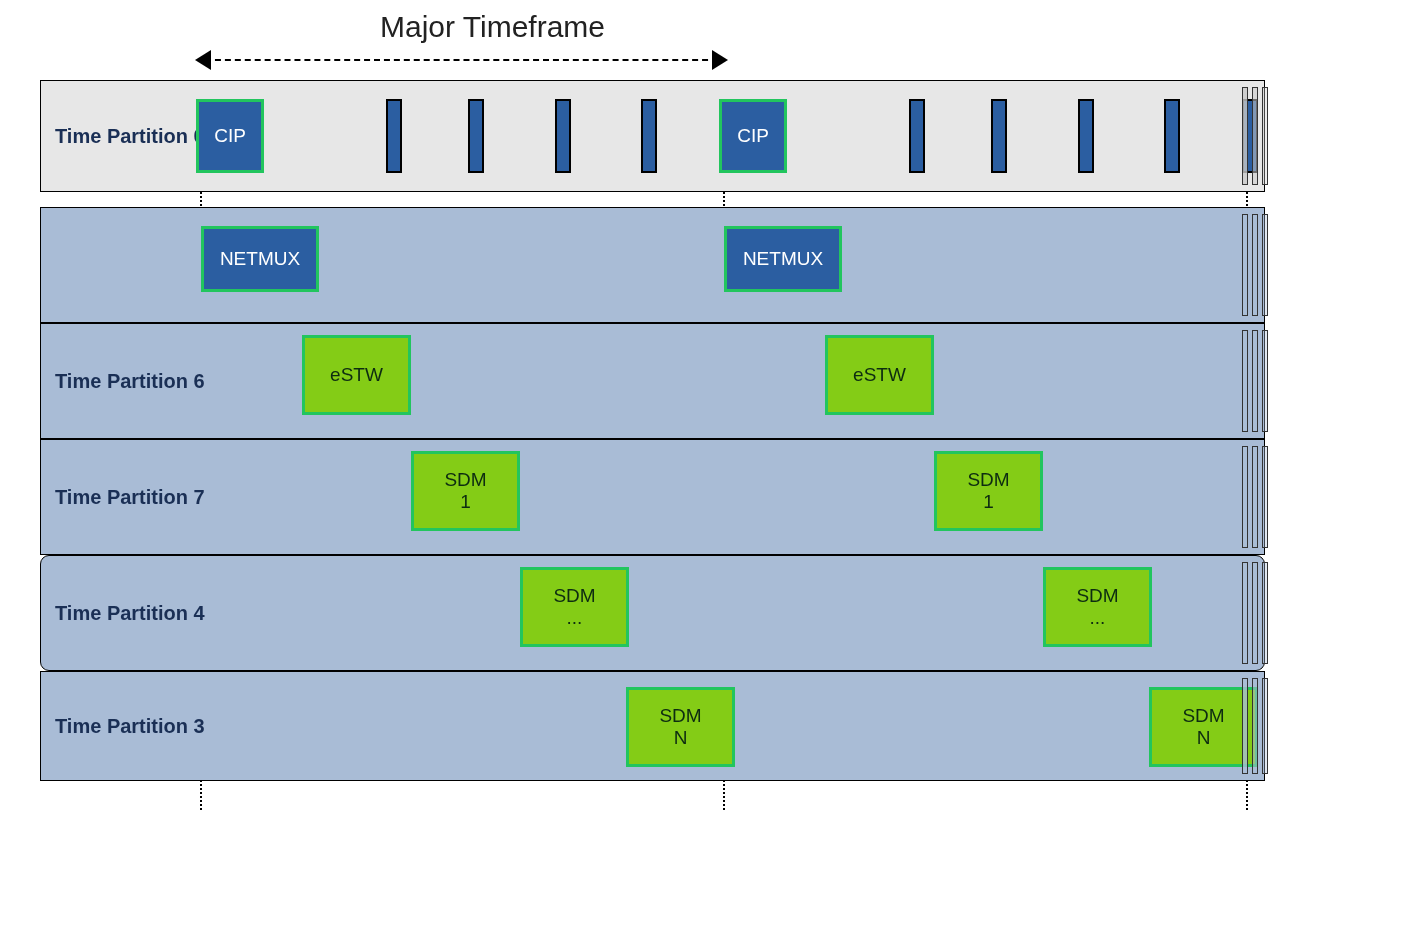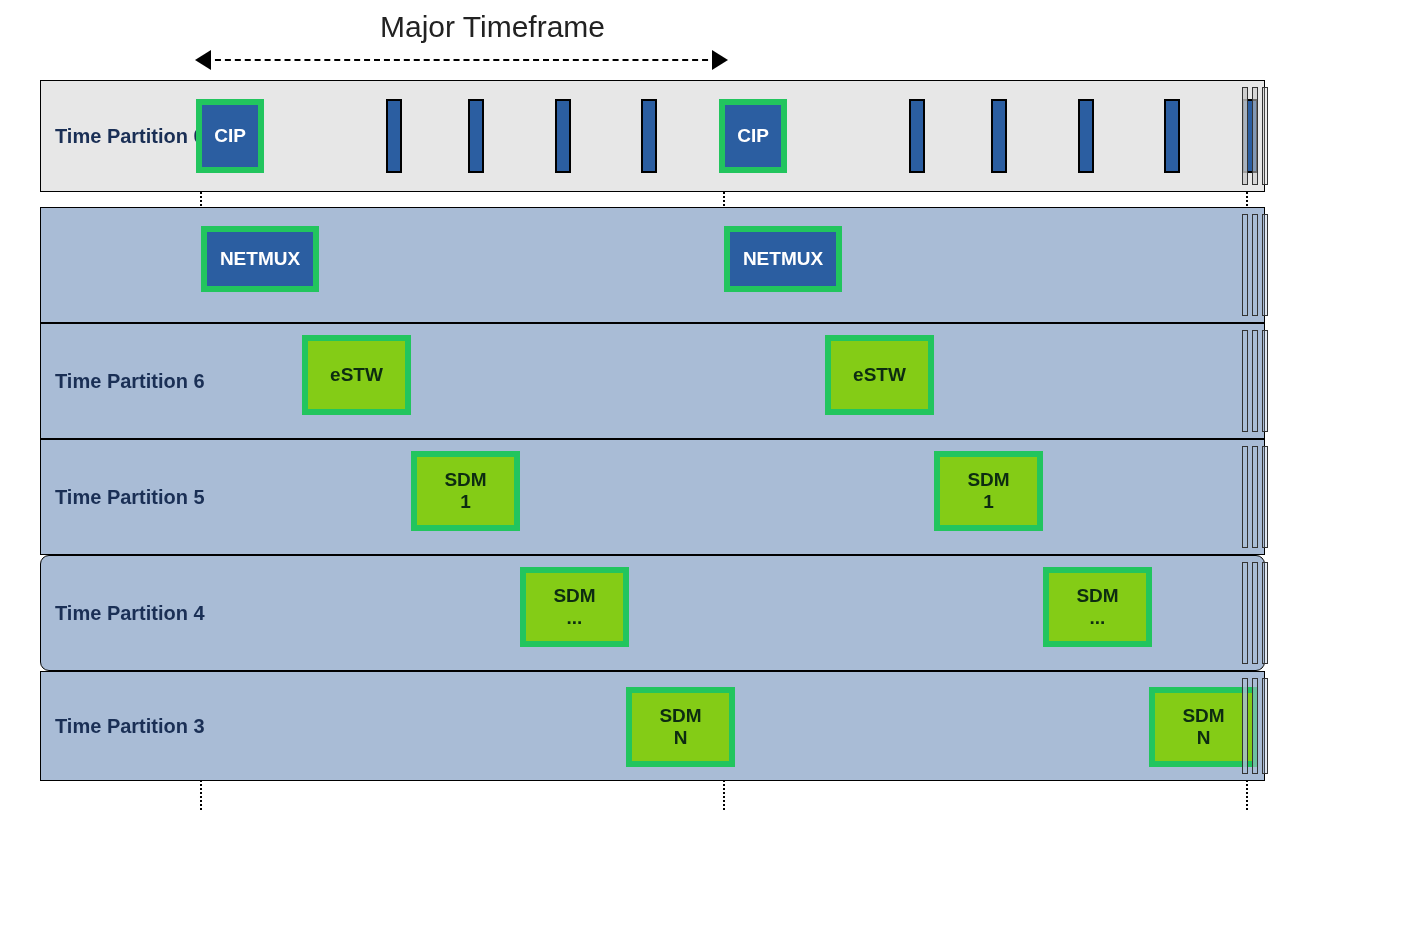--- a/index.html
+++ b/index.html
@@ -88,26 +88,26 @@
     top: 50%;
     transform: translateY(-50%);
     color: #1a2f55;
     font-weight: bold;
     font-size: 20px;
     line-height: 1.25;
   }
 
   .block {
     position: absolute;
-    border: 6px solid #22c55e;
+    border: 3px solid #22c55e;
     display: flex;
     align-items: center;
     justify-content: center;
     text-align: center;
-    font-weight: bold;
+    font-weight: normal;
     font-size: 19px;
     line-height: 1.15;
     white-space: pre;
   }
   .blue { background: #2b5ea1; color: #fff; }
   .green { background: #84cc16; color: #0d2c11; }
 
   .tick {
     position: absolute;
     width: 16px;
@@ -211,21 +211,21 @@
     <div class="block green" style="left:784px; top:11px; width:109px; height:80px;">eSTW</div>
     <div class="trail">
         <span class="t1"></span>
         <span class="t2"></span>
         <span class="t3"></span>
       </div>
   </div>
 
   <div class="row row3">
     <div class="row-label">Time
-Partition 5</div>
+Partition 7</div>
     <div class="block green" style="left:370px; top:11px; width:109px; height:80px;">SDM
 1</div>
     <div class="block green" style="left:893px; top:11px; width:109px; height:80px;">SDM
 1</div>
     <div class="trail">
         <span class="t1"></span>
         <span class="t2"></span>
         <span class="t3"></span>
       </div>
   </div>

